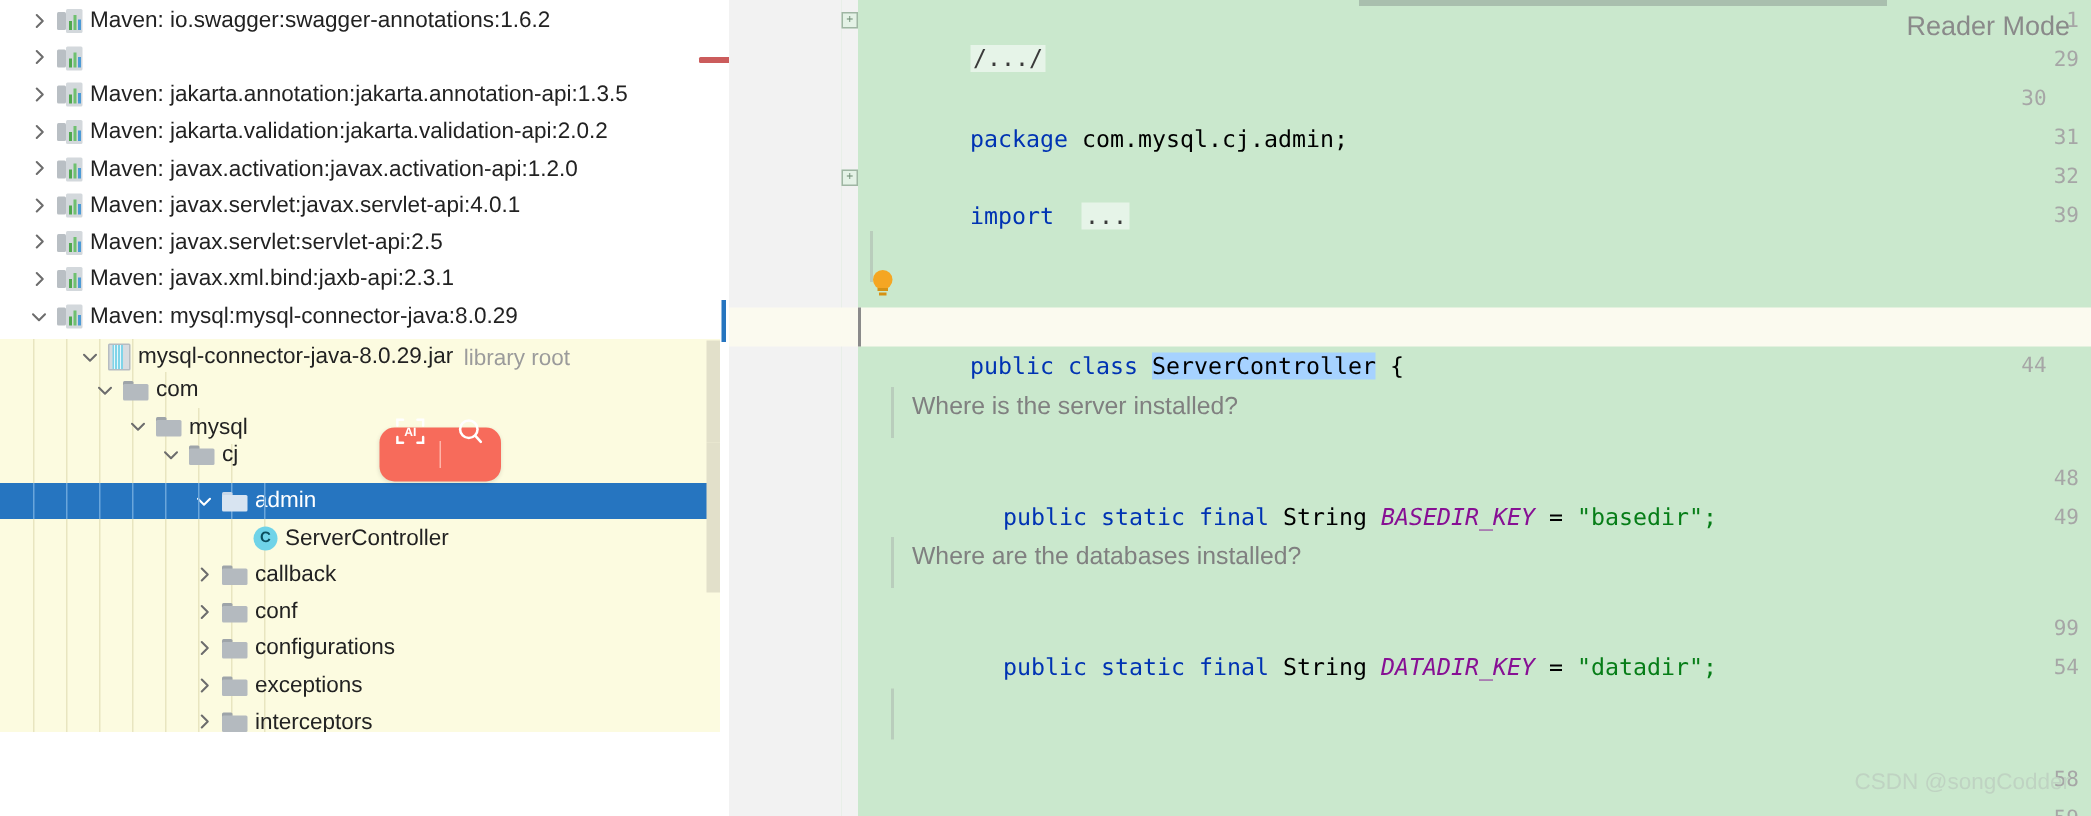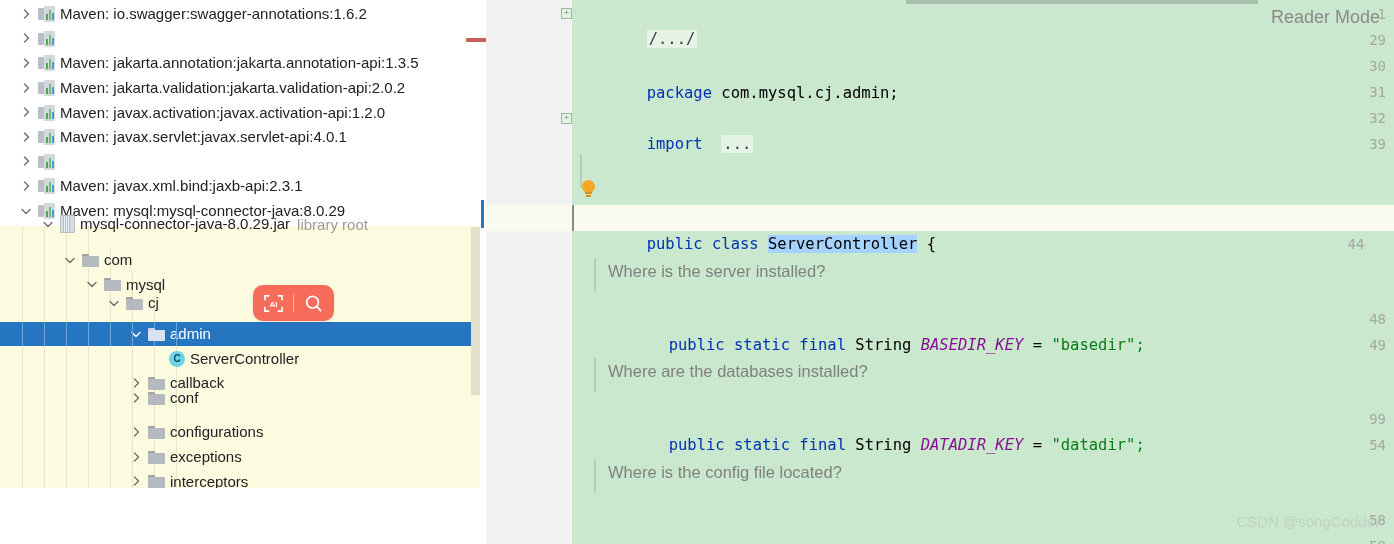--- a/index.html
+++ b/index.html
@@ -86,21 +86,21 @@
   
   .caret-marker{position:absolute;left:481px;top:200px;width:3px;height:28px;background:#2675C0;}
 
   
   .ai-fab{
     position:absolute;left:253px;top:285px;width:81px;height:36px;
     background:#F76B5B;border-radius:10px;
     display:flex;align-items:center;justify-content:center;gap:0px;
     box-shadow:0 1px 3px rgba(0,0,0,.12);
   }
-  .ai-fab .seg{width:39px;height:52px;display:flex;align-items:center;justify-content:center;}
+  .ai-fab .seg{width:39px;height:52px;display:flex;align-items:flex-start;justify-content:center;}
   .ai-fab .divider{width:1px;height:18px;background:#FFB4A8;}
 
   
   .editor{
     position:absolute;left:486px;top:0;width:908px;height:544px;
     background:#CAE8CD;overflow:hidden;
     font-family:"DejaVu Sans Mono","Liberation Mono",monospace;
   }
   .editor-topbar{position:absolute;left:0;top:0;width:908px;height:5px;background:#CAE8CD;}
   .editor-topbar .hsb{position:absolute;left:0;top:0;height:4px;background:#A9BFAE;}
@@ -308,20 +308,21 @@
           <span style="display:inline-block;width:4px;flex:0 0 4px"></span>
           <span class="ico">
             <span class="ic-maven">
               <span class="bk"></span>
               <span class="pg"></span>
               <span class="b1"></span>
               <span class="b2"></span>
               <span class="b3"></span>
             </span>
           </span>
+          <span class="lbl">Maven: javax.servlet:servlet-api:2.5</span>
         </div>
         <div class="row" style="top: 174.2px;">
           <span style="display:inline-block;width:18px;flex:0 0 18px"></span>
           <span class="arrow">
             <svg width="15" height="15" viewBox="0 0 15 15">
               <path d="M5.5 3 L9.5 7 L5.5 11" fill="none" stroke="#6E6E6E" stroke-width="1.4" stroke-linecap="round" stroke-linejoin="round"></path>
             </svg>
           </span>
           <span style="display:inline-block;width:4px;flex:0 0 4px"></span>
           <span class="ico">
@@ -347,21 +348,21 @@
             <span class="ic-maven">
               <span class="bk"></span>
               <span class="pg"></span>
               <span class="b1"></span>
               <span class="b2"></span>
               <span class="b3"></span>
             </span>
           </span>
           <span class="lbl">Maven: mysql:mysql-connector-java:8.0.29</span>
         </div>
-        <div class="row" style="top: 212px;">
+        <div class="row" style="top: 226px; margin-left: 12px;">
           <span style="display:inline-block;width:40px;flex:0 0 40px"></span>
           <span class="arrow">
             <svg width="15" height="15" viewBox="0 0 15 15">
               <path d="M3 5.5 L7 9.5 L11 5.5" fill="none" stroke="#6E6E6E" stroke-width="1.4" stroke-linecap="round" stroke-linejoin="round"></path>
             </svg>
           </span>
           <span style="display:inline-block;width:4px;flex:0 0 4px"></span>
           <span class="ico">
             <span class="ic-jar"></span>
           </span>
@@ -460,21 +461,21 @@
           </span>
           <span style="display:inline-block;width:4px;flex:0 0 4px"></span>
           <span class="ico">
             <span class="ic-folder">
               <span class="tab"></span>
               <span class="bd"></span>
             </span>
           </span>
           <span class="lbl">callback</span>
         </div>
-        <div class="row" style="top: 386px;">
+        <div class="row" style="top: 396px;">
           <span style="display:inline-block;width:128px;flex:0 0 128px"></span>
           <span class="arrow">
             <svg width="15" height="15" viewBox="0 0 15 15">
               <path d="M5.5 3 L9.5 7 L5.5 11" fill="none" stroke="#6E6E6E" stroke-width="1.4" stroke-linecap="round" stroke-linejoin="round"></path>
             </svg>
           </span>
           <span style="display:inline-block;width:4px;flex:0 0 4px"></span>
           <span class="ico">
             <span class="ic-folder">
               <span class="tab"></span>
@@ -597,21 +598,21 @@
     </div>
 
     <div class="gutter"></div>
     <div class="gutter-fold-col"></div>
 
     <div class="gut-hl" style="top:205px;"></div>
 
     <div id="gutter-nums">
         <div class="lnum" style="top: 4px;">1</div>
         <div class="lnum" style="top: 30px;">29</div>
-        <div class="lnum" style="top: 56px;">30</div>
+        <div class="lnum" style="top: 56px; text-align: center;">30</div>
         <div class="lnum" style="top: 82px;">31</div>
         <div class="lnum" style="top: 108px;">32</div>
         <div class="lnum" style="top: 134px;">39</div>
         <div class="lnum" style="top: 208px;">43</div>
         <div class="lnum" style="top: 234px; text-align: center;">44</div>
         <div class="lnum" style="top: 309px;">48</div>
         <div class="lnum" style="top: 335px;">49</div>
         <div class="lnum" style="top: 409px;">99</div>
         <div class="lnum" style="top: 435px;">54</div>
         <div class="lnum" style="top: 510px;">58</div>
@@ -649,21 +650,20 @@
       </div>
 
       <div class="docbar" style="left:22px;top:358px;height:34px;"></div>
       <div class="doc" style="left:36px;top:362px;">Where are the databases installed?</div>
 
       <div class="cline" style="top:406px;left:22px;">
         <span class="kw">public</span><span class="pl"> </span><span class="kw">static</span><span class="pl"> </span><span class="kw">final</span><span class="pl"> </span><span class="cls">String</span><span class="pl"> </span><span class="fld">DATADIR_KEY</span><span class="pl"> </span><span class="op">=</span><span class="pl"> </span><span class="str">"datadir";</span>
       </div>
 
       <div class="docbar" style="left:22px;top:459px;height:34px;"></div>
-      <div class="doc" style="left:36px;top:463px;">Where is the config file located?</div>
 
       <div class="cline" style="top:526px;left:22px;">
         
       </div>
     </div>
 
     <div class="fold" style="left:75px;top:8px;">+</div>
     <div class="fold" style="left:75px;top:113px;">+</div>
 
     <div class="bulb" style="left:96px;top:180px;">

